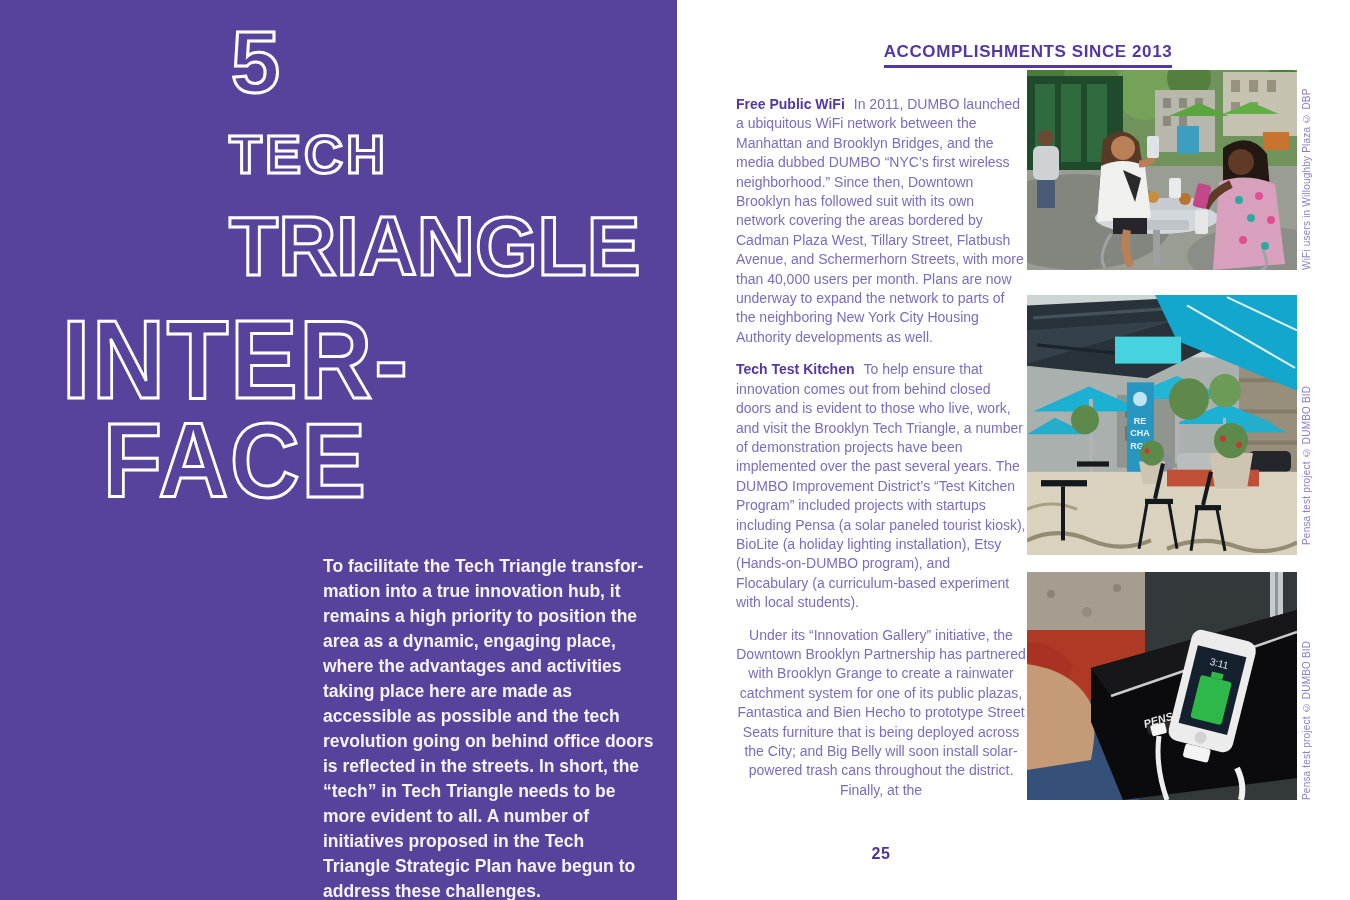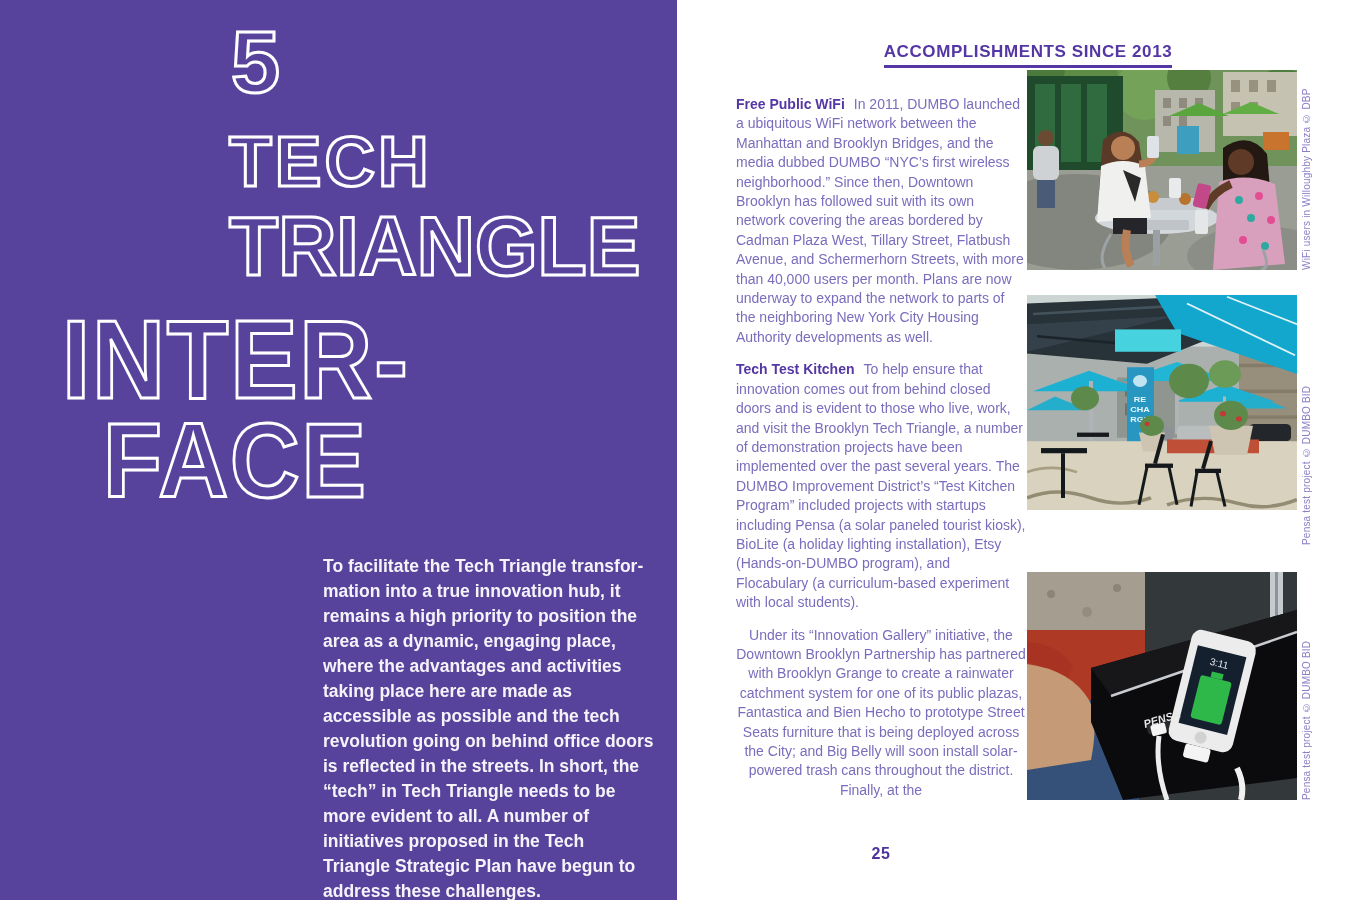--- a/index.html
+++ b/index.html
@@ -4,21 +4,21 @@
 <style>
   html,body{margin:0;padding:0;background:#ffffff;width:1350px;height:900px;overflow:hidden;
     font-family:"Liberation Sans", sans-serif;}
   .spread{position:relative;width:1350px;height:900px;background:#ffffff;}
 
   
   .left-page{position:absolute;left:0;top:0;width:677px;height:900px;background:#57439B;}
   .outline{position:absolute;font-weight:700;color:transparent;-webkit-text-stroke:3px #ffffff;
     line-height:1;white-space:nowrap;transform-origin:left top;}
   .chapter-number{left:231px;top:18px;font-size:88px;letter-spacing:2px;}
-  .title-tech{left:229px;top:127px;font-size:70px;letter-spacing:3px;}
+  .title-tech{left:229px;top:127px;font-size:54px;letter-spacing:3px;}
   .title-triangle{left:229px;top:205px;font-size:83px;letter-spacing:0px;transform:scaleX(0.97);}
   .title-inter{left:62px;top:305px;font-size:111px;letter-spacing:2px;transform:scaleX(0.91);}
   .title-face{left:103px;top:407px;font-size:106px;letter-spacing:2px;transform:scaleX(0.91);}
   .intro{position:absolute;left:315px;top:546px;width:332px;margin:8px;
     color:#f5f3fa;font-size:17.5px;line-height:25px;font-weight:700;}
 
   
   .right-page{position:absolute;left:677px;top:0;width:673px;height:900px;background:#ffffff;}
   .section-header{position:absolute;left:59px;top:28px;width:584px;margin:0;text-align:center;}
   .section-header span{display:inline-block;color:#5436A4;font-size:17px;font-weight:700;
@@ -28,21 +28,21 @@
   .body-col p{margin:0 0 13px 0;}
   .body-col p.spaced{margin-top:9px;text-align:center;}
   .lead{color:#5436A4;font-weight:700;margin-right:9px;}
   .page-number{position:absolute;left:59px;top:845px;width:290px;text-align:center;
     color:#4D339E;font-size:16px;font-weight:700;letter-spacing:0.5px;}
 
   
   .photo{position:absolute;left:350px;width:270px;margin:0;overflow:hidden;background:#ccc;}
   .photo svg{display:block;width:100%;height:100%;}
   .photo-1{top:70px;height:200px;}
-  .photo-2{top:295px;height:215px;}
+  .photo-2{top:295px;height:260px;}
   .photo-3{top:572px;height:228px;}
   .caption{position:absolute;left:624px;width:16px;writing-mode:vertical-rl;
     transform:rotate(180deg);font-size:10px;color:#8C7EC6;letter-spacing:0.2px;white-space:nowrap;}
   .caption-1{top:70px;height:200px;}
   .caption-2{top:295px;height:250px;}
   .caption-3{top:572px;height:228px;}
 </style>
 </head>
 <body>
 

